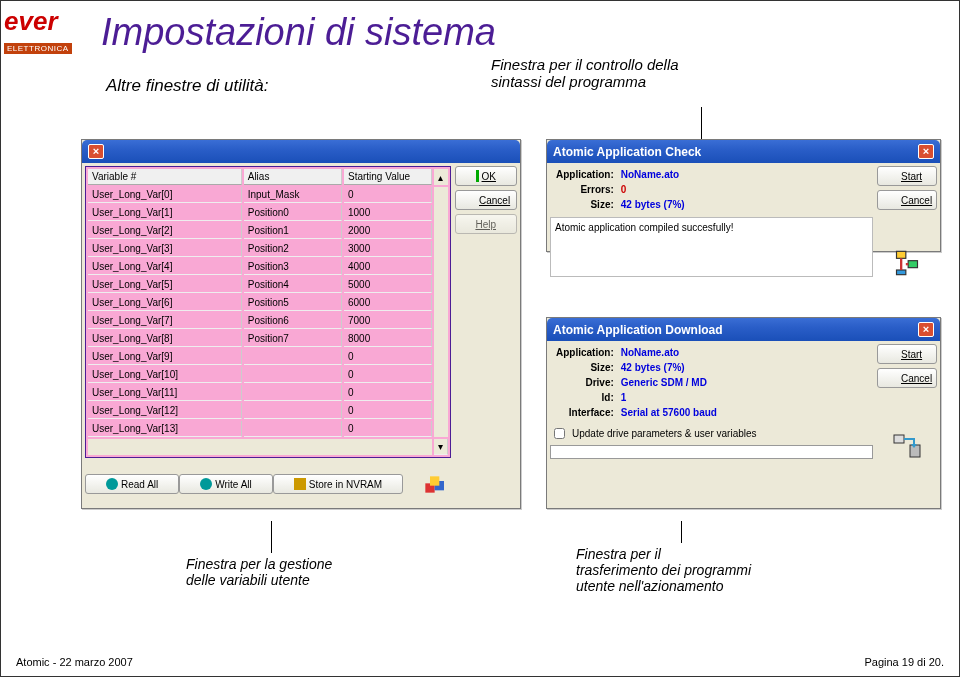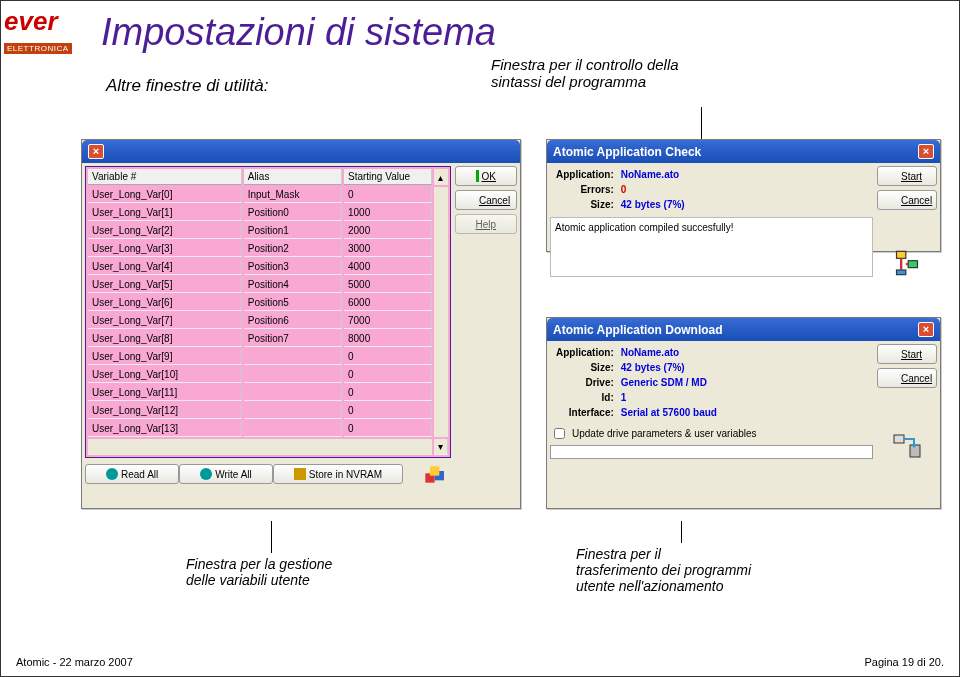--- a/index.html
+++ b/index.html
@@ -142,21 +142,21 @@
                 <td>0</td>
               </tr>
             </tbody>
         <tbody>
               <tr>
                 <td colspan="3" style="border:none; background:#ece9d8;"></td>
                 <td style="background:#ece9d8; text-align:center;">▾</td>
               </tr>
       </tbody>
           </table>
-      <div style="margin-top:6px; display:flex; gap:0; align-items:flex-start;">
+      <div style="margin-top:16px; display:flex; gap:0; align-items:flex-start;">
         <span class="btn">
               <span class="ic ic-refresh"></span>
               <span>Read All</span>
             </span>
         <span class="btn">
               <span class="ic ic-refresh"></span>
               <span>Write All</span>
             </span>
         <span class="btn">
               <span class="ic ic-lock"></span>

